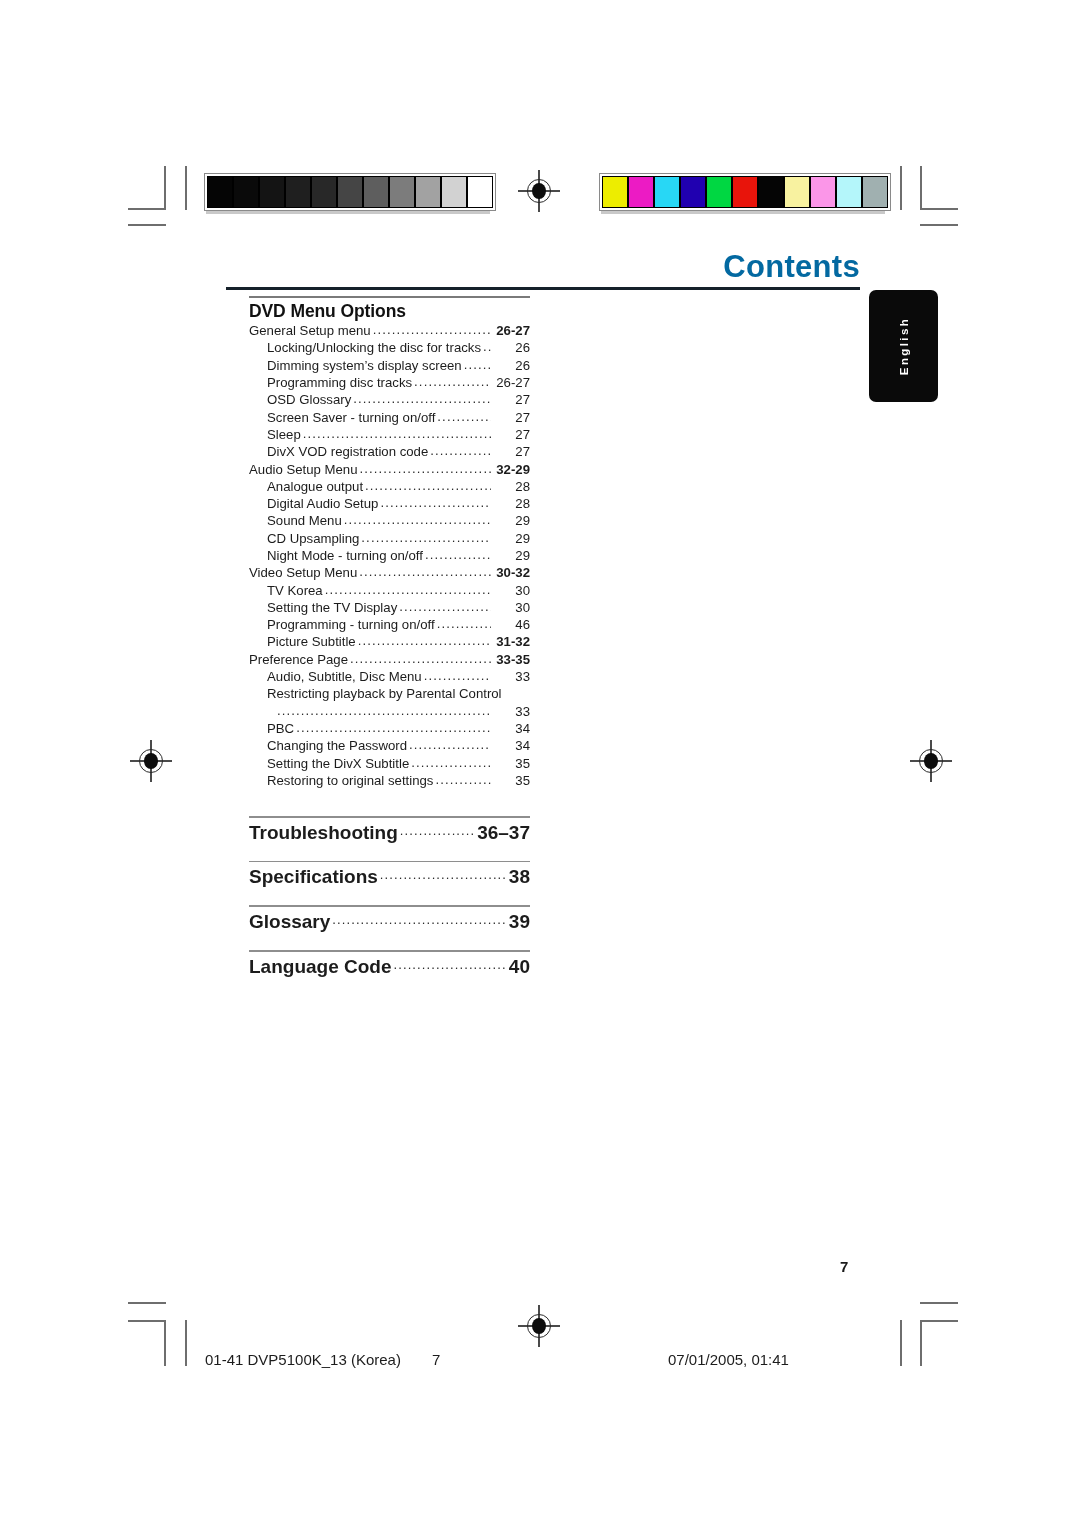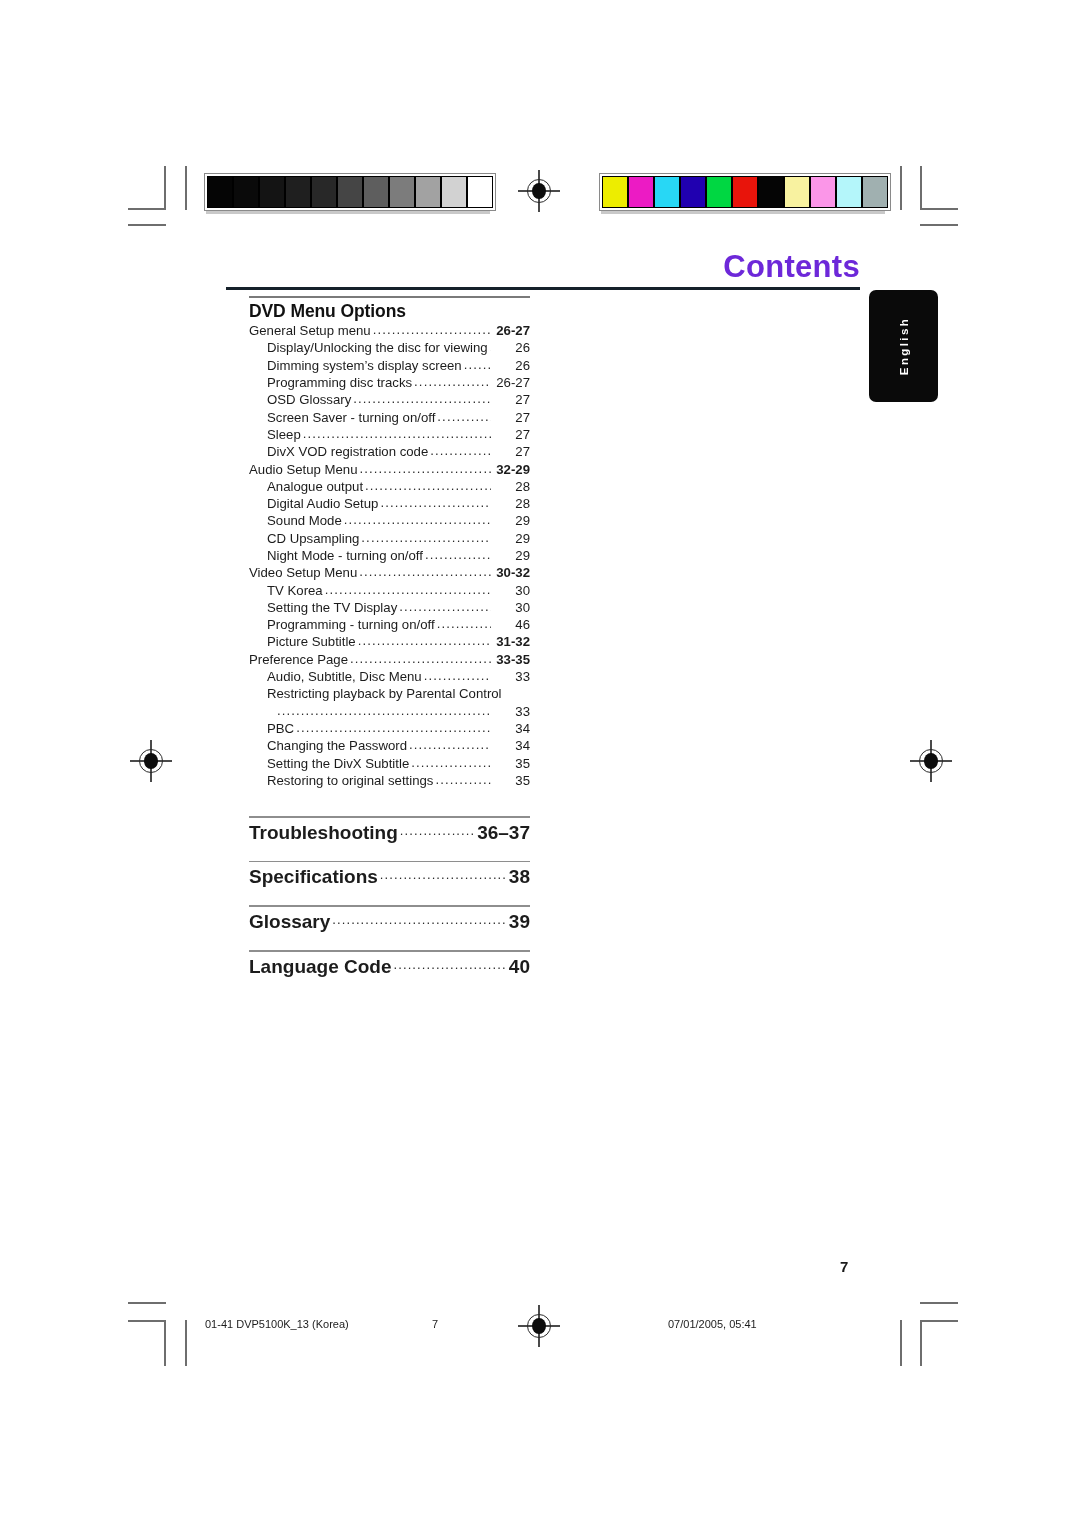--- a/index.html
+++ b/index.html
@@ -86,21 +86,21 @@
   #color-shadow { left: 601px; top: 211px; width: 284px; }
 
   
   #page-title {
     position: absolute;
     right: 220px;
     top: 249px;
     font-size: 31px;
     font-weight: bold;
     letter-spacing: 0.3px;
-    color: #6d28d9;
+    color: #0369a1;
   }
   #title-rule {
     position: absolute;
     left: 226px; top: 287px; width: 634px; height: 2.5px;
     background: #16212a;
   }
 
   #toc {
     position: absolute;
     left: 249px;
@@ -197,23 +197,24 @@
     left: 840px;
     top: 1258px;
     font-size: 15px;
     font-weight: bold;
     color: #1a1a1a;
   }
 
   #footer { position: absolute; left: 0; top: 1318px; width: 1080px; height: 30px; }
   #footer .f-text {
     position: absolute;
-    font-size: 11px;
+    font-size: 15px;
     color: #1c1c1c;
     white-space: nowrap;
+    margin-top: 33px;
   }
   #footer-file { left: 205px; }
   #footer-page { left: 432px; }
   #footer-date { left: 668px; }
 </style>
 </head>
 <body>
 
 <div class="crop" id="crop-tl">
   <div class="v l-v"></div>
@@ -299,21 +300,21 @@
 
 <div id="toc">
     <div class="sect-rule thick"></div>
     <div class="sect-head">DVD Menu Options</div>
     <div class="row lvl1">
       <span class="label">General Setup menu</span>
       <span class="leader">.......................................................................................................................</span>
       <span class="pg">26-27</span>
     </div>
     <div class="row lvl2">
-      <span class="label">Display/Unlocking the disc for viewing</span>
+      <span class="label">Locking/Unlocking the disc for tracks</span>
       <span class="leader">.......................................................................................................................</span>
       <span class="pg">26</span>
     </div>
     <div class="row lvl2">
       <span class="label">Dimming system’s display screen</span>
       <span class="leader">.......................................................................................................................</span>
       <span class="pg">26</span>
     </div>
     <div class="row lvl2">
       <span class="label">Programming disc tracks</span>
@@ -349,21 +350,21 @@
       <span class="label">Analogue output</span>
       <span class="leader">.......................................................................................................................</span>
       <span class="pg">28</span>
     </div>
     <div class="row lvl2">
       <span class="label">Digital Audio Setup</span>
       <span class="leader">.......................................................................................................................</span>
       <span class="pg">28</span>
     </div>
     <div class="row lvl2">
-      <span class="label">Sound Mode</span>
+      <span class="label">Sound Menu</span>
       <span class="leader">.......................................................................................................................</span>
       <span class="pg">29</span>
     </div>
     <div class="row lvl2">
       <span class="label">CD Upsampling</span>
       <span class="leader">.......................................................................................................................</span>
       <span class="pg">29</span>
     </div>
     <div class="row lvl2">
       <span class="label">Night Mode - turning on/off</span>
@@ -469,14 +470,14 @@
 
 <div id="lang-tab">
   <span>English</span>
 </div>
 
 <div id="folio">7</div>
 
 <div id="footer">
   <div class="f-text" id="footer-file">01-41 DVP5100K_13 (Korea)</div>
   <div class="f-text" id="footer-page">7</div>
-  <div class="f-text" id="footer-date">07/01/2005, 05:41</div>
+  <div class="f-text" id="footer-date">07/01/2005, 01:41</div>
 </div>
 
 </body></html>

